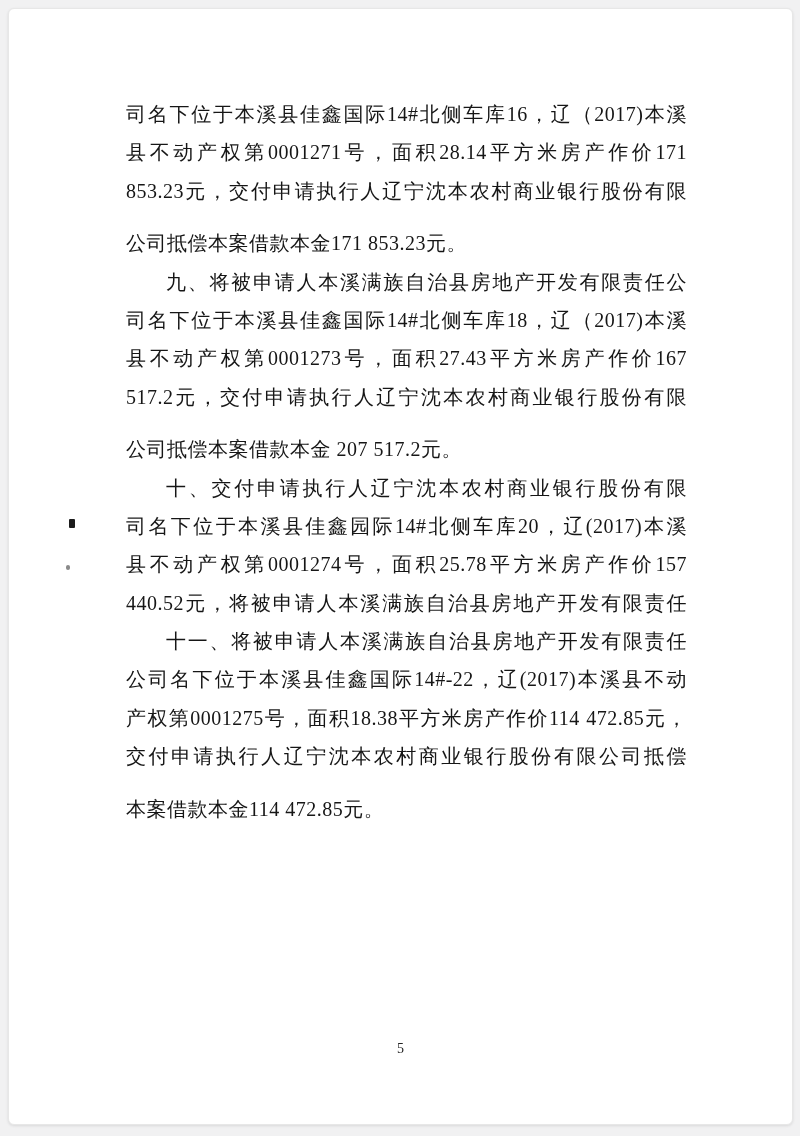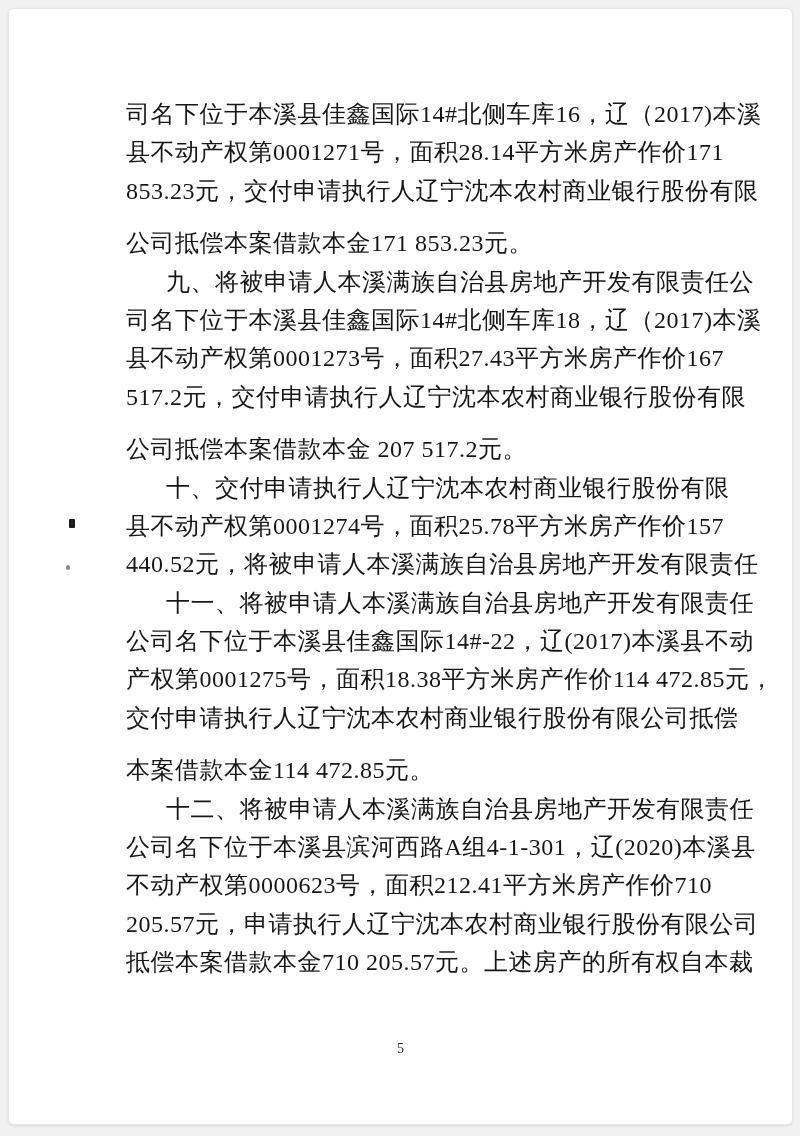--- a/index.html
+++ b/index.html
@@ -26,21 +26,21 @@
     border: 1px solid #e7e7e7;
     border-radius: 6px;
     box-shadow: 0 1px 3px rgba(0,0,0,0.10);
   }
   .text-block {
     position: absolute;
     left: 117px;   
     top: 86px;     
     width: 561px;
     color: #161616;
-    font-size: 24px;
+    font-size: 20px;
     font-weight: 500;
   }
   .line {
     display: block;
     height: 38.4px;
     line-height: 38.4px;
     white-space: nowrap;
     text-align: justify;
     text-align-last: justify;
     text-justify: inter-character;
@@ -104,37 +104,31 @@
       <div>
         <div class="line indent">九、将被申请人本溪满族自治县房地产开发有限责任公</div>
         <div class="line">司名下位于本溪县佳鑫国际14#北侧车库18，辽（2017)本溪</div>
         <div class="line">县不动产权第0001273号，面积27.43平方米房产作价167</div>
         <div class="line">517.2元，交付申请执行人辽宁沈本农村商业银行股份有限</div>
         <div class="line end">公司抵偿本案借款本金 207 517.2元。</div>
       </div>
 
       <div>
         <div class="line indent">十、交付申请执行人辽宁沈本农村商业银行股份有限</div>
+        <div class="line">司名下位于本溪县佳鑫园际14#北侧车库20，辽(2017)本溪</div>
         <div class="line">县不动产权第0001274号，面积25.78平方米房产作价157</div>
         <div class="line">440.52元，将被申请人本溪满族自治县房地产开发有限责任</div>
       </div>
 
       <div>
         <div class="line indent">十一、将被申请人本溪满族自治县房地产开发有限责任</div>
         <div class="line">公司名下位于本溪县佳鑫国际14#-22，辽(2017)本溪县不动</div>
         <div class="line">产权第0001275号，面积18.38平方米房产作价114 472.85元，</div>
         <div class="line">交付申请执行人辽宁沈本农村商业银行股份有限公司抵偿</div>
         <div class="line end">本案借款本金114 472.85元。</div>
       </div>
 
-      <div>
-        <div class="line indent">十二、将被申请人本溪满族自治县房地产开发有限责任</div>
-        <div class="line">公司名下位于本溪县滨河西路A组4-1-301，辽(2020)本溪县</div>
-        <div class="line">不动产权第0000623号，面积212.41平方米房产作价710</div>
-        <div class="line">205.57元，申请执行人辽宁沈本农村商业银行股份有限公司</div>
-        <div class="line">抵偿本案借款本金710 205.57元。上述房产的所有权自本裁</div>
-      </div>
 
     </div>
 
     <div class="page-number">5</div>
   </div>
 </div>
 
 </body></html>

